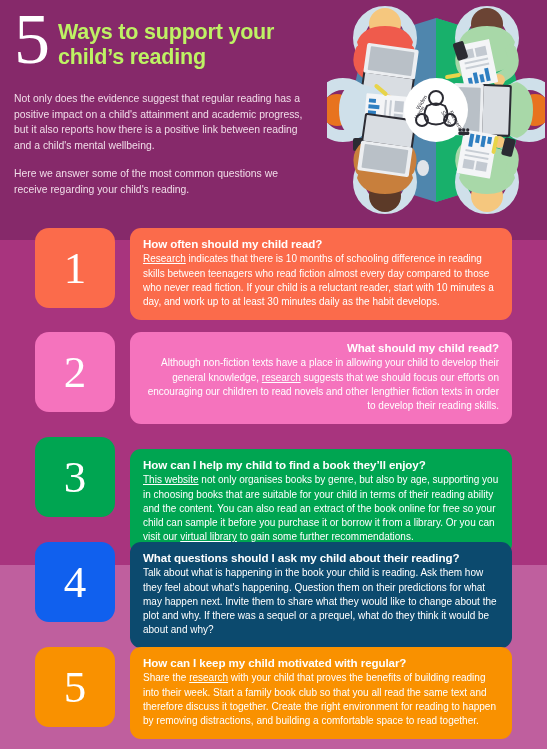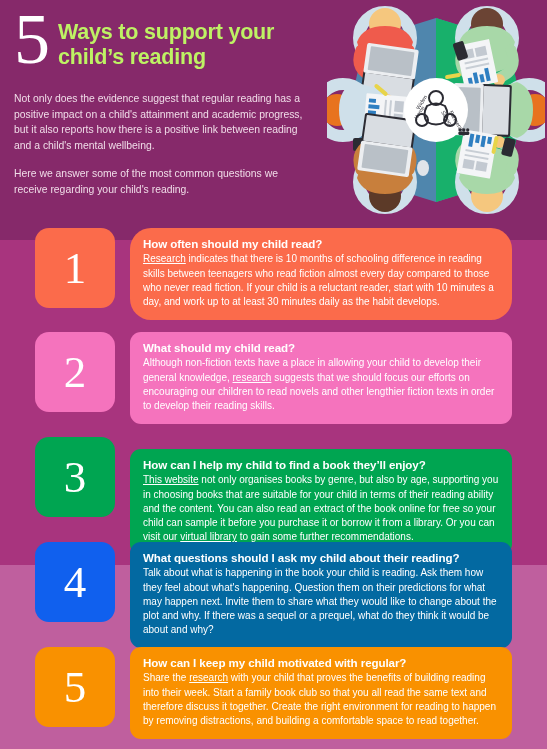--- a/index.html
+++ b/index.html
@@ -52,23 +52,23 @@
   .card h3 { font-size:11.6px; font-weight:bold; line-height:1.25; margin-bottom:1px; letter-spacing:-.1px; }
   .card p  { font-size:10px; line-height:1.42; }
   .card u  { text-decoration:underline; }
 
   .r1 { top:228px; } .r2 { top:332px; } .r3 { top:437px; }
   .r4 { top:542px; } .r5 { top:647px; }
 
   .r1 .numbox,.r1 .card { background:#fb6b4b; }
   .r2 .numbox,.r2 .card { background:#f573bd; }
   .r3 .numbox,.r3 .card { background:#00a551; }
-  .r4 .numbox { background:#1060ee; } .r4 .card { background:#0369a1; }
+  .r4 .numbox { background:#1060ee; } .r4 .card { background:#0c4a6e; }
   .r5 .numbox,.r5 .card { background:#f99100; }
-  .r1 .card { min-height:72px;border-radius:21px; } .r2 .card { min-height:72px; }
+  .r1 .card { min-height:72px; } .r2 .card { min-height:72px;text-align:right; }
   .r3 .card { min-height:84px;margin-top:12px; } .r4 .card { min-height:74px; }
   .r5 .card { min-height:74px; }
 </style>
 </head>
 <body>
 
 <div class="band band-top"></div>
 <div class="band band-mid"></div>
 <div class="band band-bottom"></div>
 

